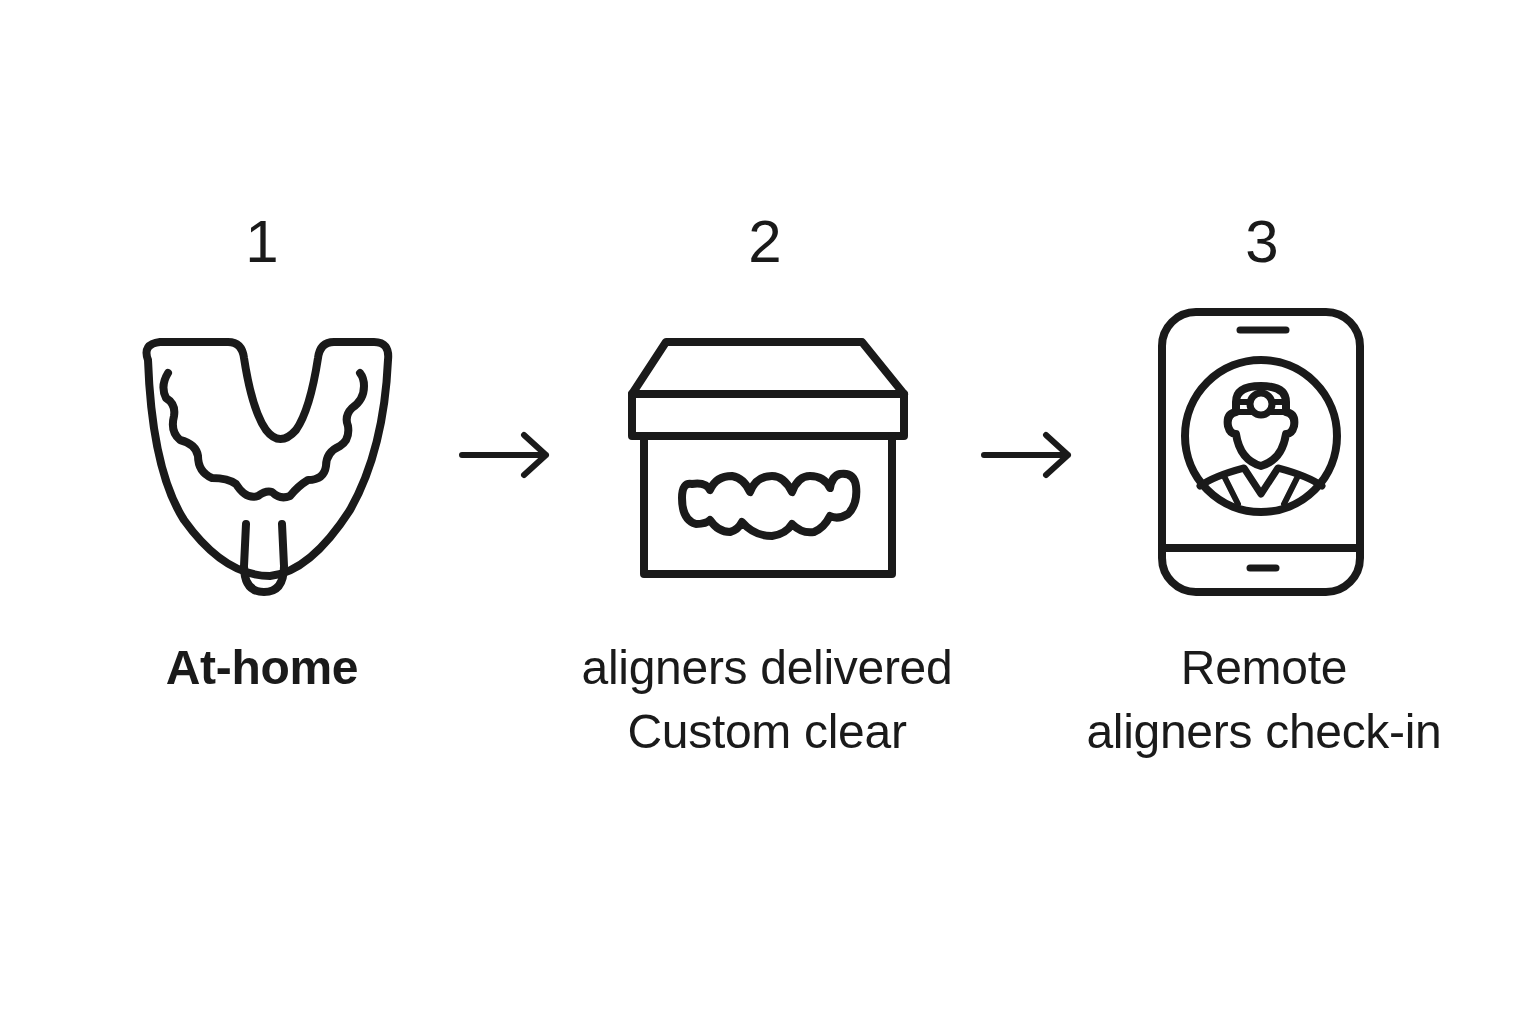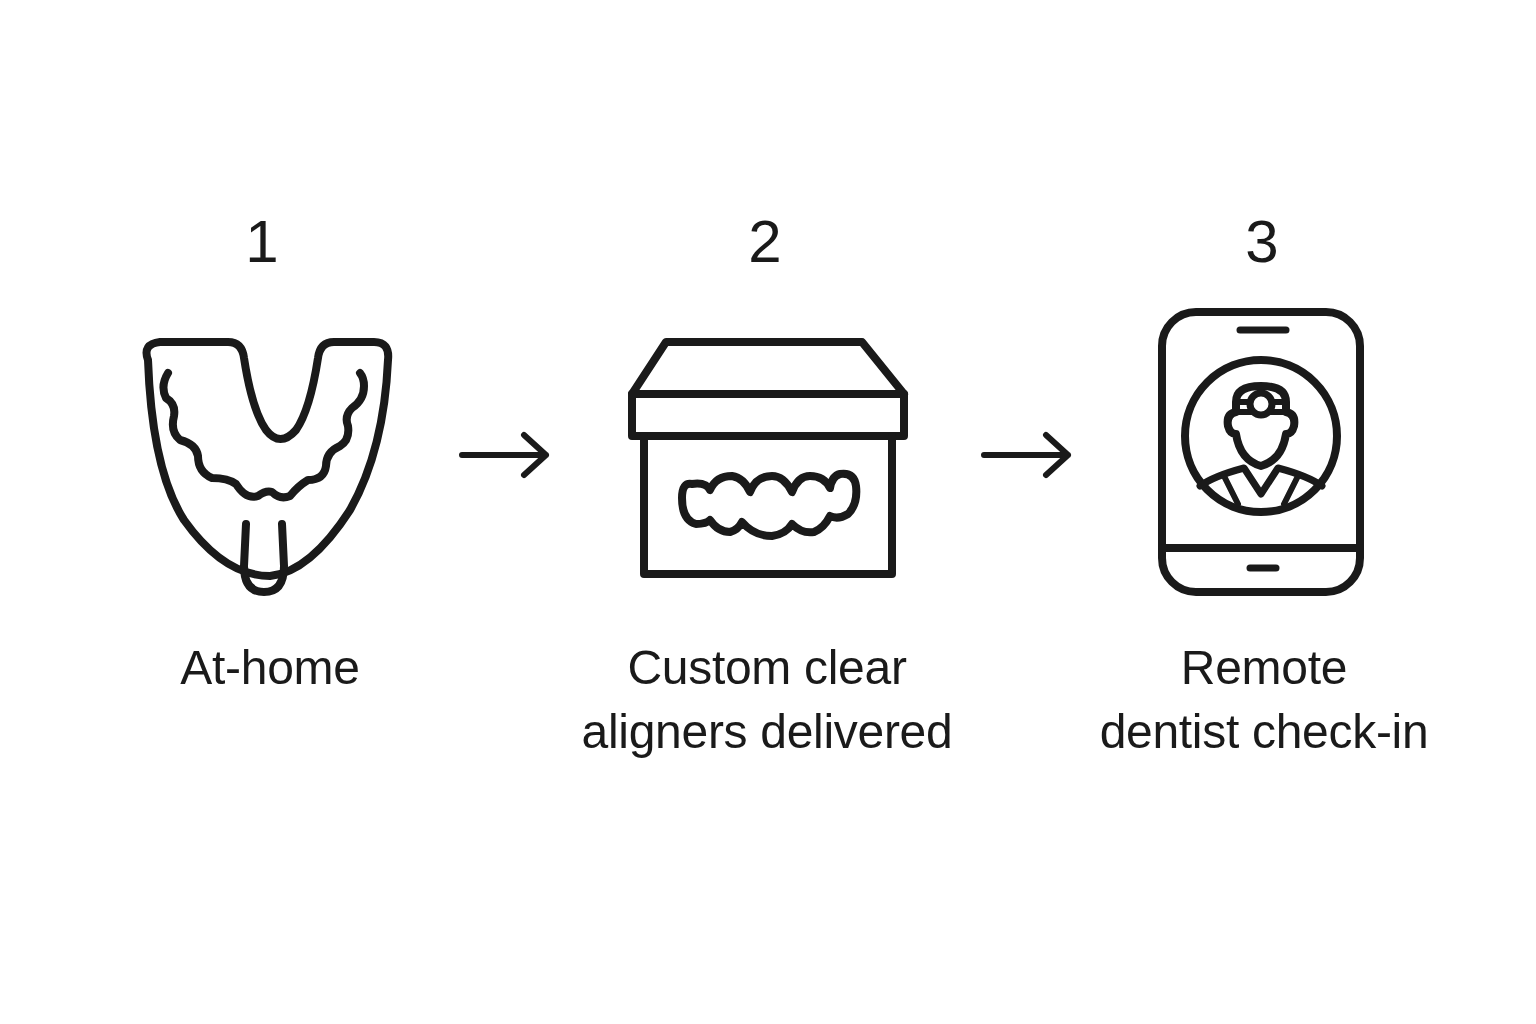--- a/index.html
+++ b/index.html
@@ -86,21 +86,21 @@
         <path class="s" d="M114,248 L115,256" style="display:none"></path>
         <path class="s" d="M114,248 L116,256" style="display:none"></path>
         <path class="s" d="M114,248 L113,254" style="display:none"></path>
         <path class="s" d="M114,248 L113,252" style="display:none"></path>
         <path class="s" d="M114,248 L113,250" style="display:none"></path>
         <path class="s" d="M126,248 L124,290 Q124,316 144,316 Q164,316 164,290 L162,248" transform="translate(-10,-54)"></path>
 
         <path class="s" d="M38,43 Q30,56 36,68 Q46,74 44,86 Q40,102 50,110 Q66,114 68,126 Q68,142 82,148 Q98,148 106,154 Q116,170 128,166 Q136,160 142,162 Q150,170 160,166 Q168,156 178,150 Q194,150 196,136 Q196,122 210,116 Q220,110 218,96 Q214,86 222,78 Q234,70 234,56 Q234,48 230,43"></path>
       </svg>
     </div>
-    <div class="label" style="left:40px;">
+    <div class="label" style="left:32px;font-weight:bold;">
       <span>At-home</span>
     </div>
   </div>
 
   <div class="arrow" style="left:456px;">
     <svg width="100" height="50" viewBox="0 0 100 50">
       <path class="s" d="M6,25 L90,25 M68,5 L90,25 L68,45" style="stroke-width:6"></path>
     </svg>
   </div>
 
@@ -112,22 +112,22 @@
         <path class="s" d="M40,6 L236,6 L278,58 L6,58 Z"></path>
 
         <rect class="s" x="6" y="58" width="272" height="42"></rect>
 
         <path class="s" d="M18,100 L18,238 L266,238 L266,100"></path>
 
         <path class="s" d="M66,148 Q56,146 56,162 Q56,184 70,188 Q80,188 84,184 Q92,196 104,196 Q112,194 116,186 Q128,200 146,200 Q160,198 166,188 Q176,198 188,196 Q198,192 204,180 Q212,184 222,178 Q232,168 230,150 Q228,136 214,138 Q206,140 204,152 Q198,140 184,140 Q172,140 166,156 Q158,140 146,140 Q130,140 124,156 Q118,142 106,140 Q90,140 84,154 Q80,146 66,148 Z"></path>
       </svg>
     </div>
     <div class="label" style="left:537px;">
+      <span>aligners delivered</span>
       <span>Custom clear</span>
-      <span>aligners delivered</span>
     </div>
   </div>
 
   <div class="arrow" style="left:978px;">
     <svg width="100" height="50" viewBox="0 0 100 50">
       <path class="s" d="M6,25 L90,25 M68,5 L90,25 L68,45" style="stroke-width:6"></path>
     </svg>
   </div>
 
   <div>
@@ -149,17 +149,17 @@
 
         <path class="s" d="M78,94 L128,94 M78,104 L128,104" style="stroke-width:6"></path>
         <circle cx="103" cy="96" r="11" fill="#ffffff" stroke="#1a1a1a" stroke-width="7"></circle>
 
         <path class="s" d="M42,178 Q56,168 86,160 L103,186 L120,160 Q150,168 164,178" style="stroke-width:7"></path>
         <path class="s" d="M66,168 L80,196 M140,168 L126,196" style="stroke-width:6"></path>
       </svg>
     </div>
     <div class="label" style="left:1034px;">
       <span>Remote</span>
-      <span>dentist check-in</span>
+      <span>aligners check-in</span>
     </div>
   </div>
 
 </div>
 
 </body></html>

